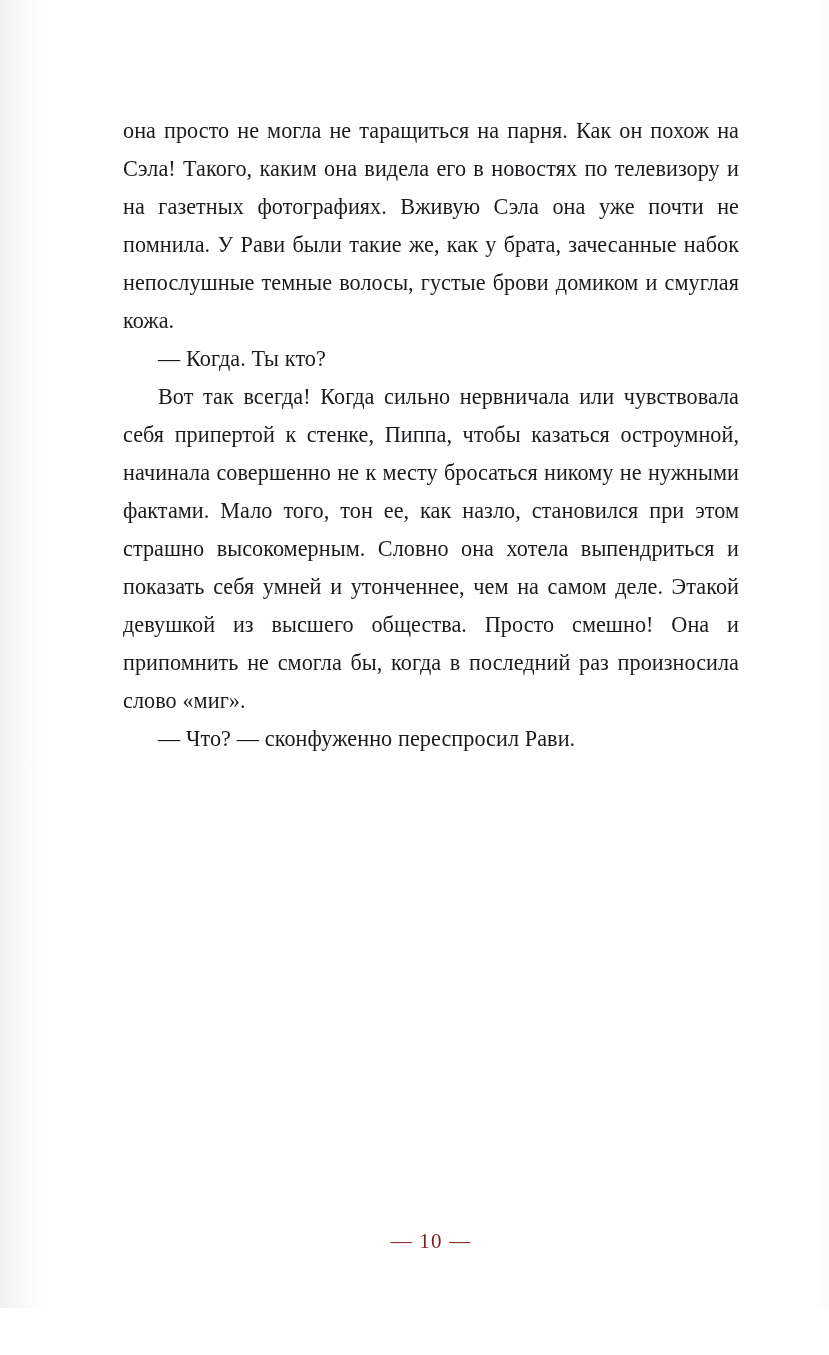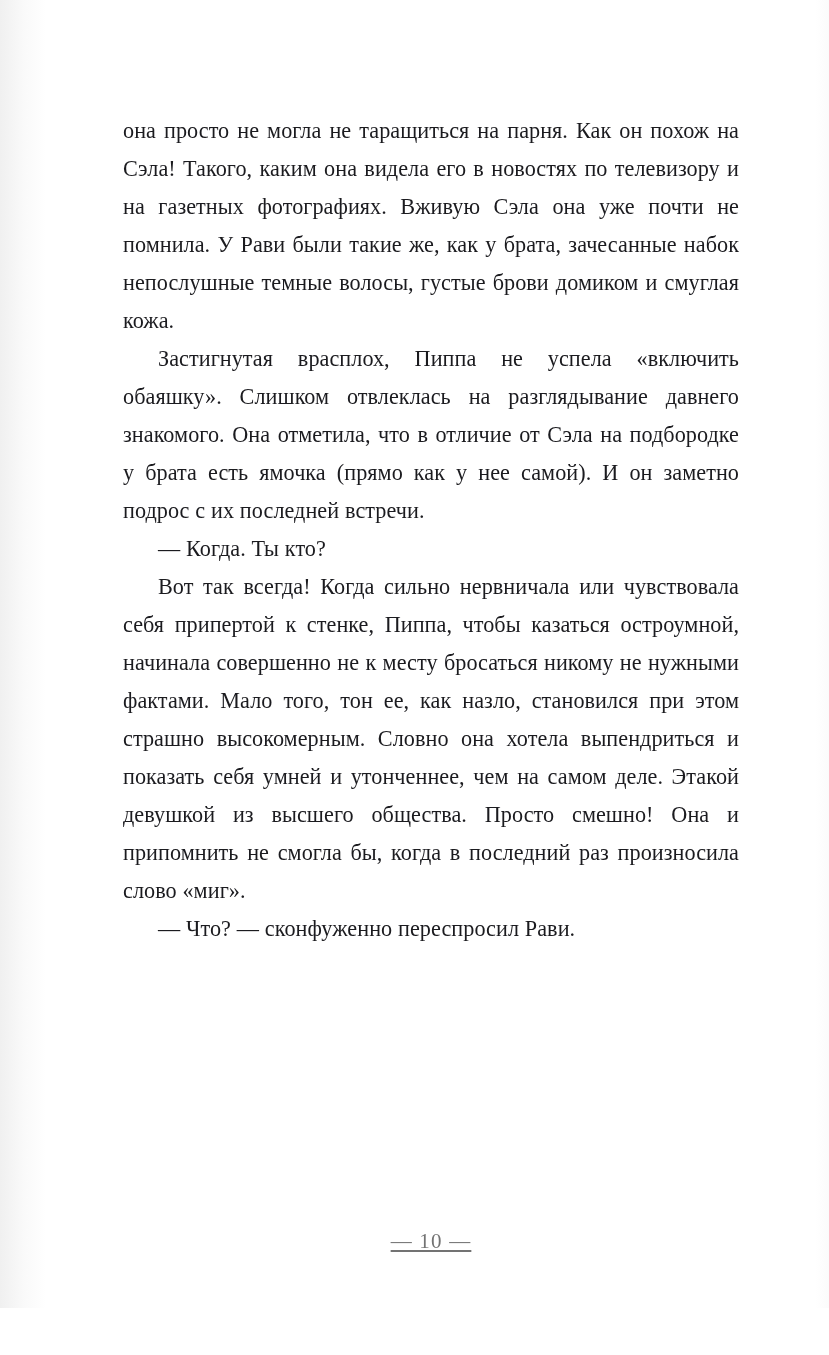--- a/index.html
+++ b/index.html
@@ -74,38 +74,36 @@
 
   .footer {
     position: absolute;
     left: 123px;
     top: 1228px;
     width: 616px;
     text-align: center;
     font-size: 21px;
     line-height: 26px;
     letter-spacing: 1.2px;
-    color: #737373;
-    text-decoration: underline;
+    color: #7f1d1d;
   }
 </style>
 </head>
 <body>
 
 <div class="page">
 
   <div class="gutter-shadow"></div>
   <div class="gutter-shadow-right"></div>
 
   <div class="text-block">
 
     <p class="para no-indent">она просто не могла не таращиться на парня. Как он похож на Сэла! Такого, каким она видела его в новостях по телевизору и на газетных фотографиях. Вживую Сэла она уже почти не помнила. У Рави были такие же, как у брата, зачесанные набок непослушные темные волосы, густые брови домиком и смуглая кожа.</p>
 
 
-    <p class="para">Застигнутая врасплох, Пиппа не успела «включить обаяшку». Слишком отвлеклась на разглядывание давнего знакомого. Она отметила, что в отличие от Сэла на подбородке у брата есть ямочка (прямо как у нее самой). И он заметно подрос с их последней встречи.</p>
 
 
     <p class="para">— Когда. Ты кто?</p>
 
 
 
 
     <p class="para">Вот так всегда! Когда сильно нервничала или чувствовала себя припертой к стенке, Пиппа, чтобы казаться остроумной, начинала совершенно не к месту бросаться никому не нужными фактами. Мало того, тон ее, как назло, становился при этом страшно высокомерным. Словно она хотела выпендриться и показать себя умней и утонченнее, чем на самом деле. Этакой девушкой из высшего общества. Просто смешно! Она и припомнить не смогла бы, когда в последний раз произносила слово «миг».</p>
 
     <p class="para">— Что? — сконфуженно переспросил Рави.</p>

